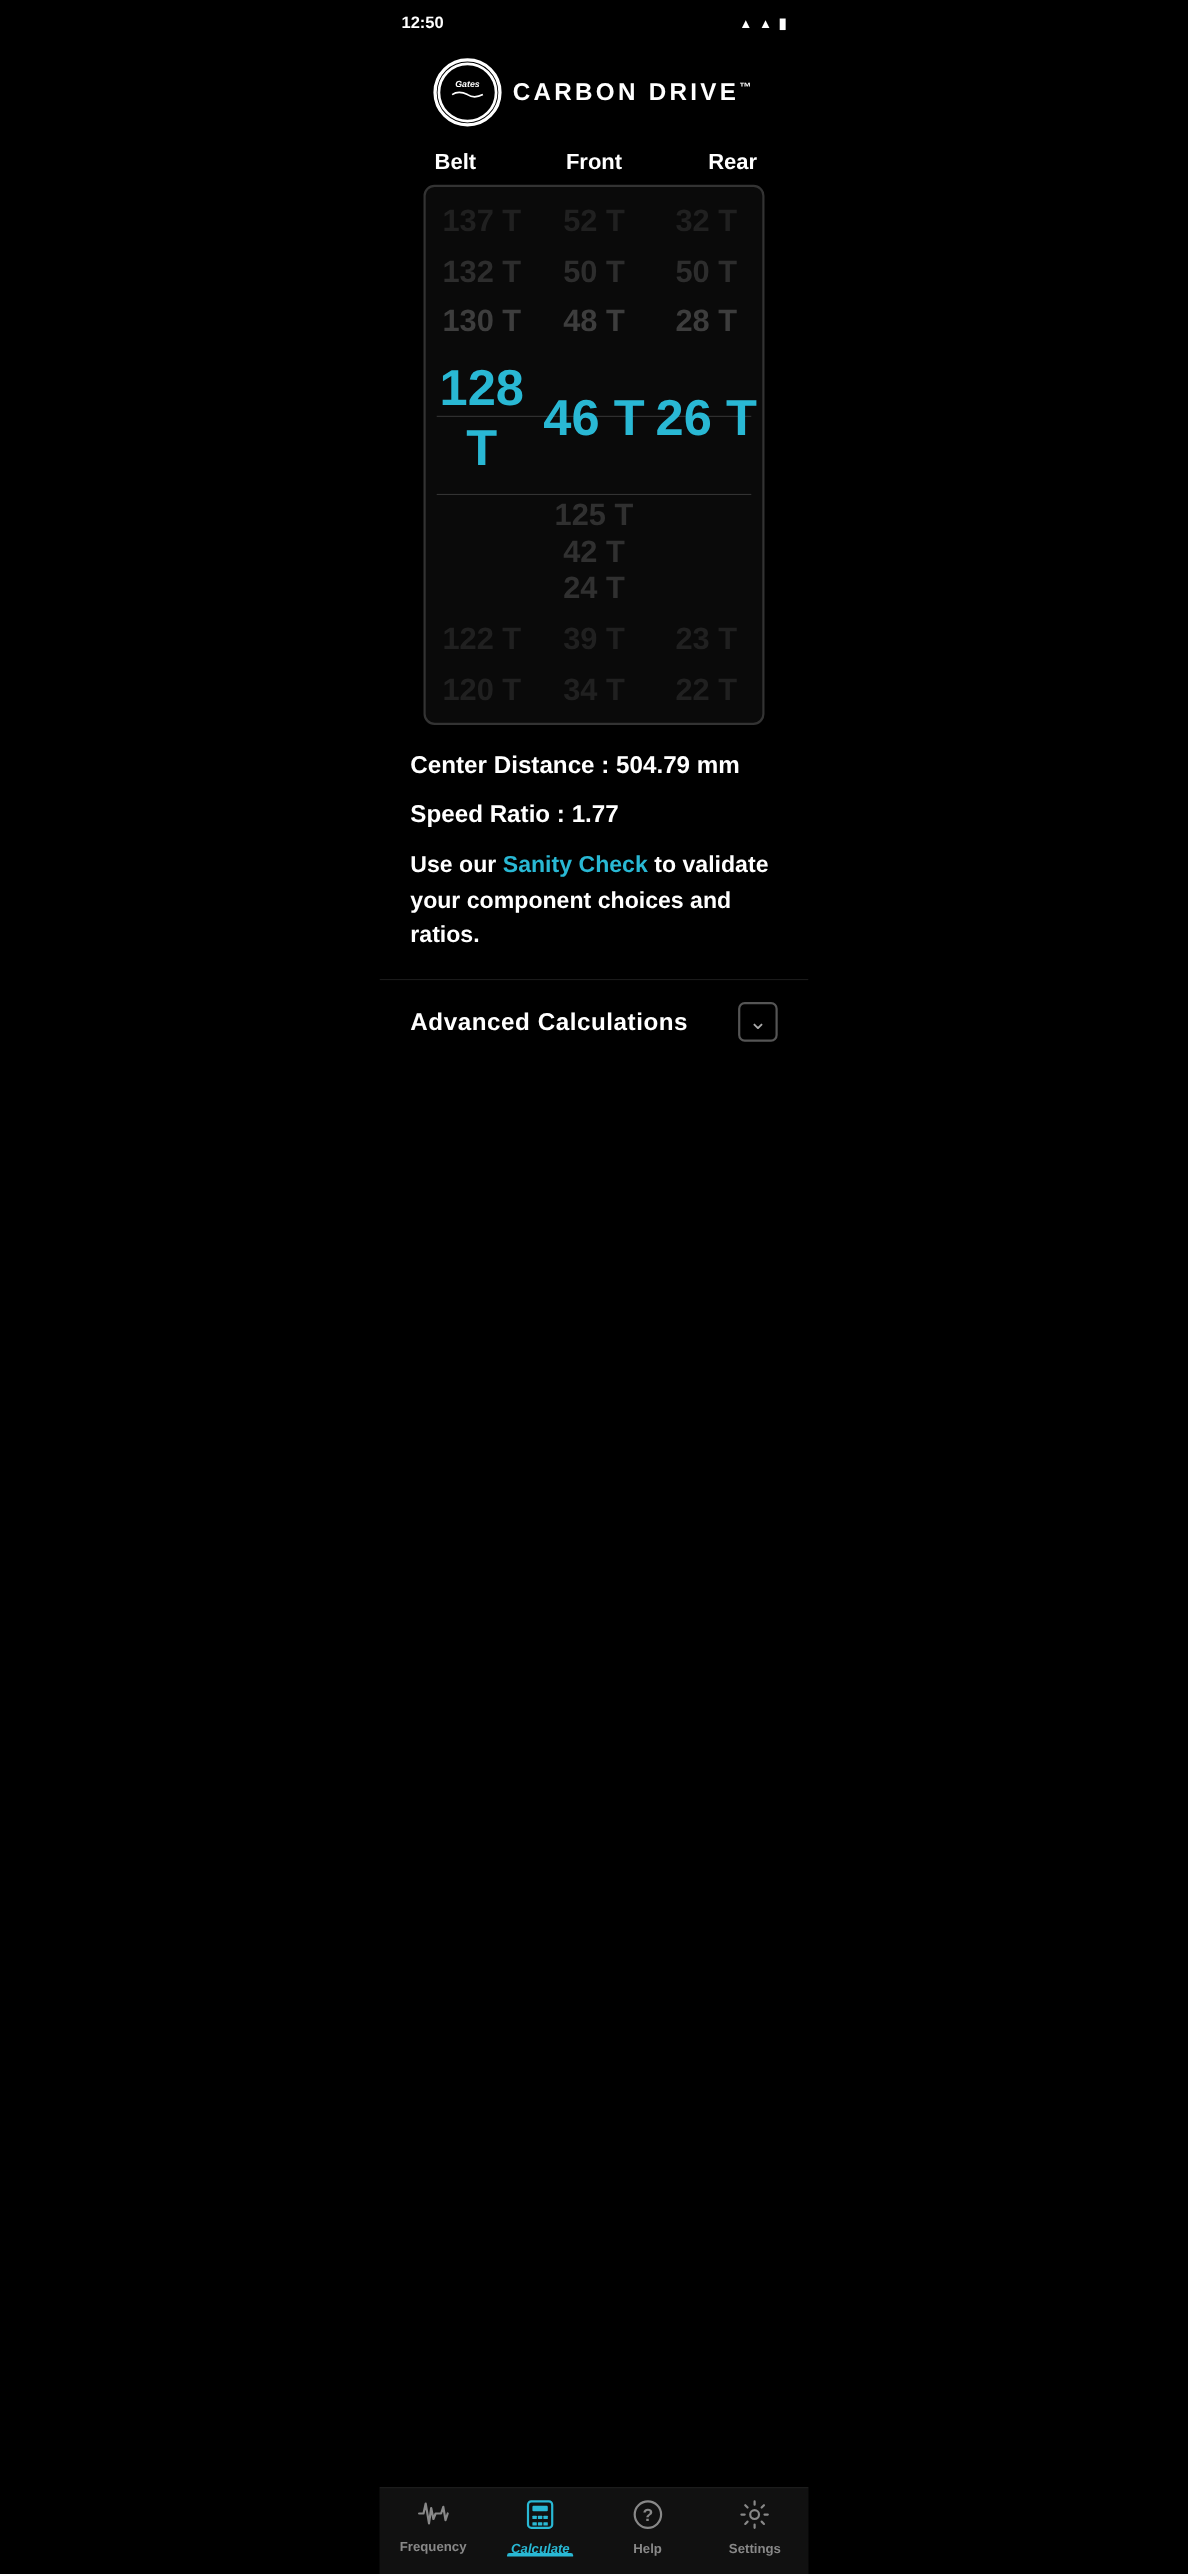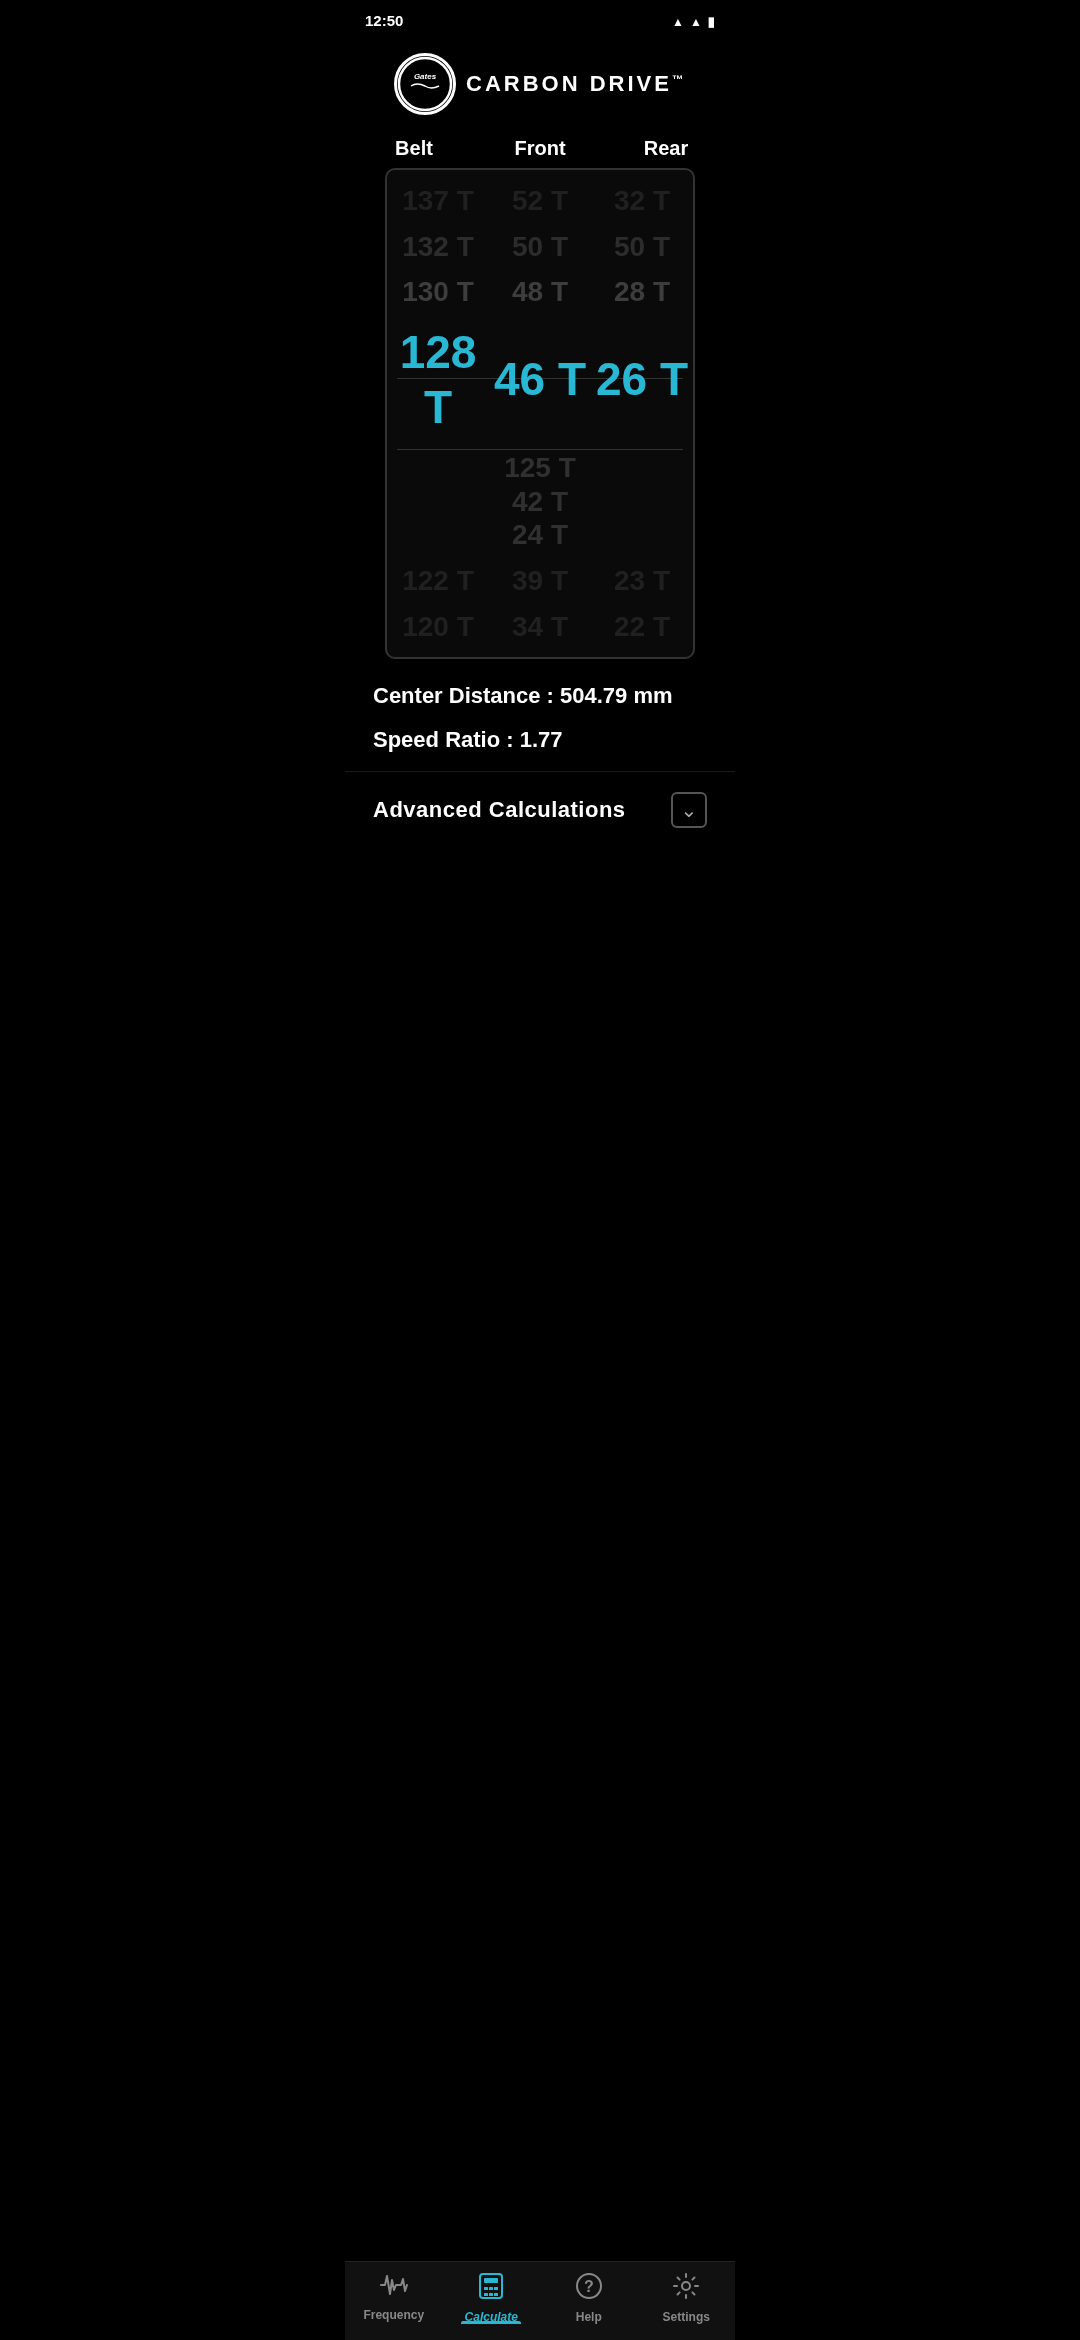--- a/index.html
+++ b/index.html
@@ -326,20 +326,23 @@
   <div class="picker-row row-far">
     <div class="picker-cell">120 T</div>
     <div class="picker-cell">34 T</div>
     <div class="picker-cell">22 T</div>
   </div>
 </div>
 
 <div class="info-section">
   <div class="info-line">Center Distance : 504.79 mm</div>
   <div class="info-line">Speed Ratio : 1.77</div>
+  <div class="sanity-text">
+    <span>Use our </span><span class="sanity-link">Sanity Check</span><span> to validate your component choices and ratios.</span>
+  </div>
 </div>
 
 <div class="advanced-row">
   <span class="advanced-label">Advanced Calculations</span>
   <div class="chevron-down">
     <span style="font-size:20px;line-height:1;">⌄</span>
   </div>
 </div>
 
 <div style="height:90px;"></div>

